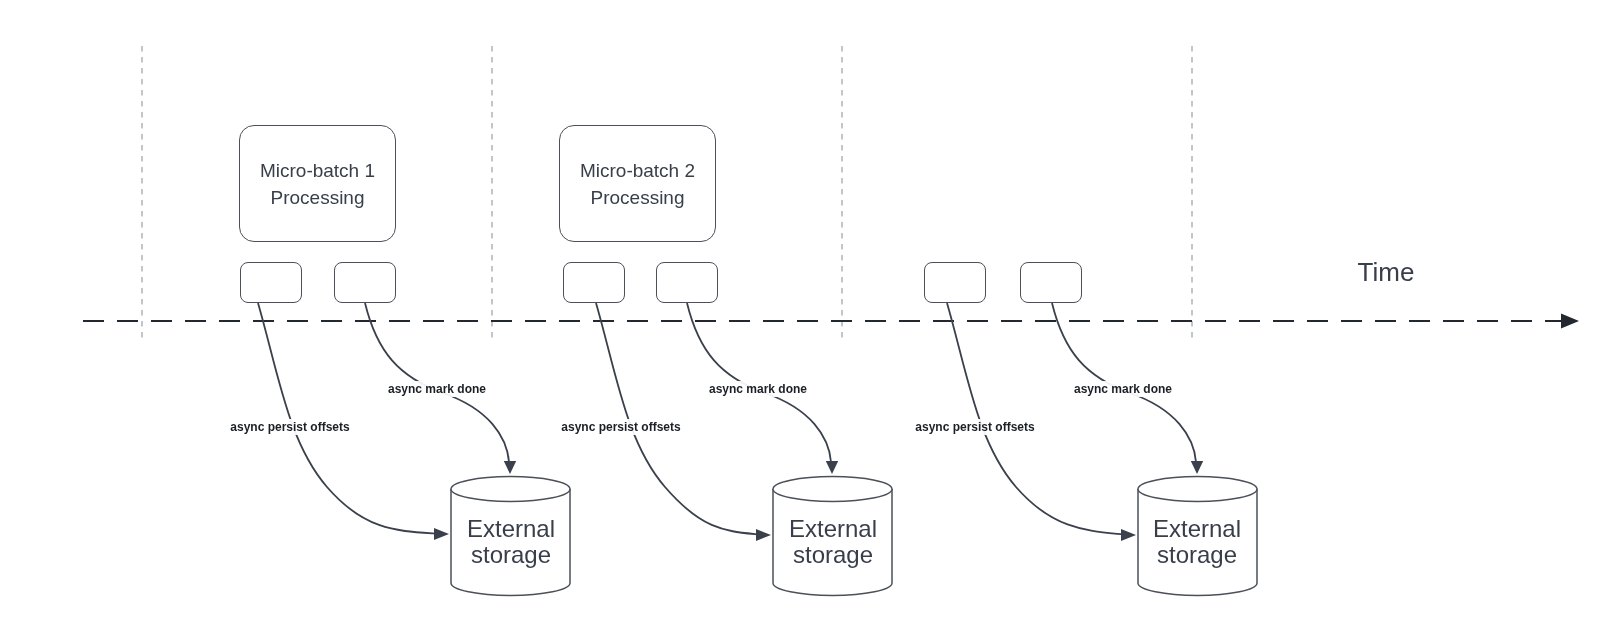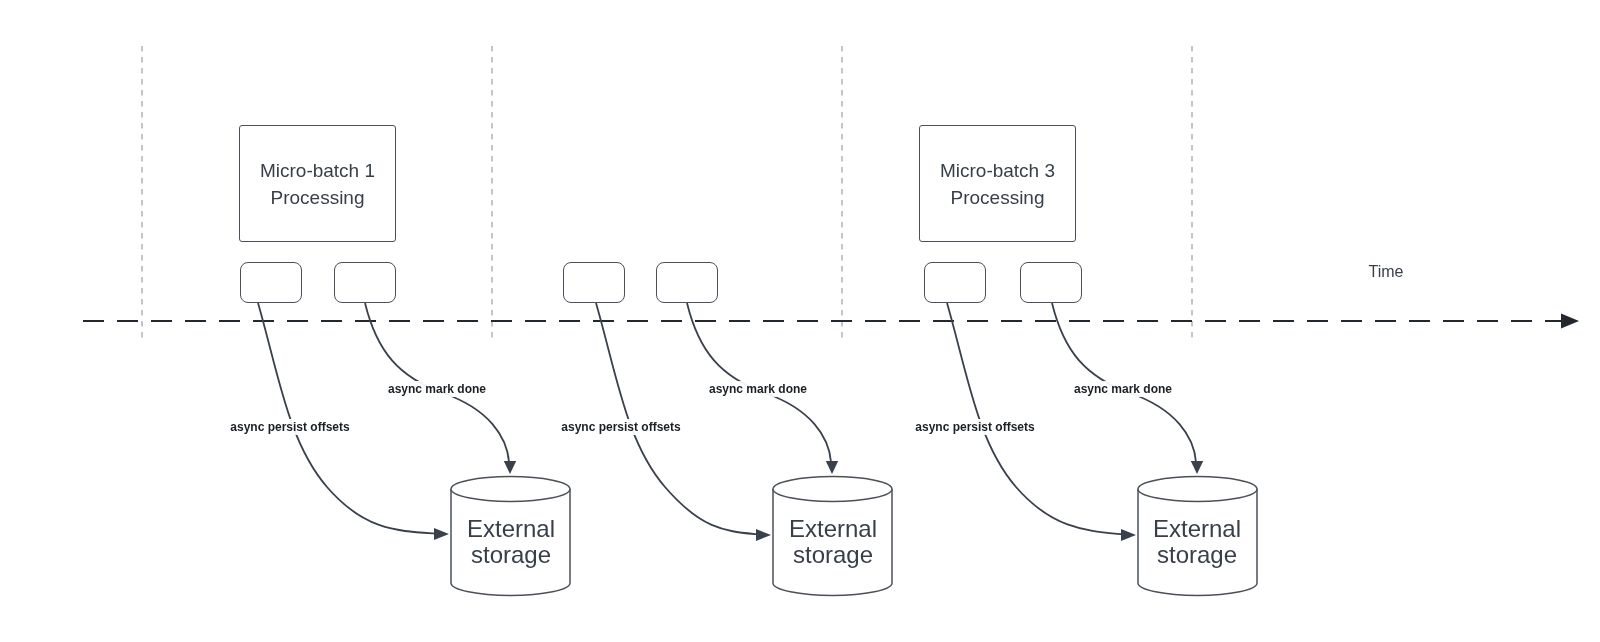--- a/index.html
+++ b/index.html
@@ -22,21 +22,21 @@
   #wires{position:absolute;left:0;top:0;z-index:0;}
   .guide-line{stroke:var(--guide);stroke-width:1.6;stroke-dasharray:5.5 5.5;fill:none;}
   .axis-line{stroke:var(--axis);stroke-width:2.2;stroke-dasharray:21 13;fill:none;}
   .axis-head{fill:var(--axis);stroke:none;}
   .cyl{fill:#ffffff;stroke:var(--shape-stroke);stroke-width:1.5;}
   .arrow-path{fill:none;stroke:var(--arrow);stroke-width:1.8;}
   .arrow-head{fill:var(--arrow);stroke:none;}
 
   .big-box{
     position:absolute;top:125px;width:157px;height:117px;
-    border:1.5px solid var(--shape-stroke);border-radius:3px;
+    border:1.5px solid var(--shape-stroke);border-radius:15px;
     background:#fff;box-sizing:border-box;
     display:flex;align-items:center;justify-content:center;
     z-index:1;
   }
   .big-box-text{
     font-size:19px;line-height:27px;color:var(--text);
     text-align:center;width:140px;
   }
   .small-box{
     position:absolute;top:262px;width:62px;height:41px;
@@ -49,21 +49,21 @@
     white-space:nowrap;background:rgba(255,255,255,0.92);
     padding:1px 3px;z-index:2;
   }
   .storage-label{
     position:absolute;top:516px;width:110px;
     font-size:24px;line-height:26px;color:var(--text);
     text-align:center;z-index:2;
   }
   .time-label{
     position:absolute;left:1386px;top:272px;transform:translate(-50%,-50%);
-    font-size:16px;color:var(--text);white-space:nowrap;z-index:1;
+    font-size:26px;color:var(--text);white-space:nowrap;z-index:1;
   }
 </style>
 </head>
 <body>
 
 <div id="canvas">
 
   <svg id="wires" width="1600" height="642" viewBox="0 0 1600 642">
 
     <line class="guide-line" x1="142" y1="46" x2="142" y2="340"></line>
@@ -117,29 +117,29 @@
 
   <div class="big-box" style="left:239px">
     <span class="big-box-text">Micro-batch 1 Processing</span>
   </div>
   <div class="small-box" style="left:240px"></div>
   <div class="small-box" style="left:334px"></div>
   <div class="async-label" style="left:290px;top:427px">async persist offsets</div>
   <div class="async-label" style="left:437px;top:389px">async mark done</div>
   <div class="storage-label" style="left:456px">External storage</div>
 
+  <div class="big-box" style="left:559px">
+    <span class="big-box-text">Micro-batch 2 Processing</span>
+  </div>
   <div class="small-box" style="left:563px"></div>
   <div class="small-box" style="left:656px"></div>
   <div class="async-label" style="left:621px;top:427px">async persist offsets</div>
   <div class="async-label" style="left:758px;top:389px">async mark done</div>
   <div class="storage-label" style="left:778px">External storage</div>
 
-  <div class="big-box" style="left:919px">
-    <span class="big-box-text">Micro-batch 3 Processing</span>
-  </div>
   <div class="small-box" style="left:924px"></div>
   <div class="small-box" style="left:1020px"></div>
   <div class="async-label" style="left:975px;top:427px">async persist offsets</div>
   <div class="async-label" style="left:1123px;top:389px">async mark done</div>
   <div class="storage-label" style="left:1142px">External storage</div>
 
   <div class="time-label">Time</div>
 
 </div>
 

